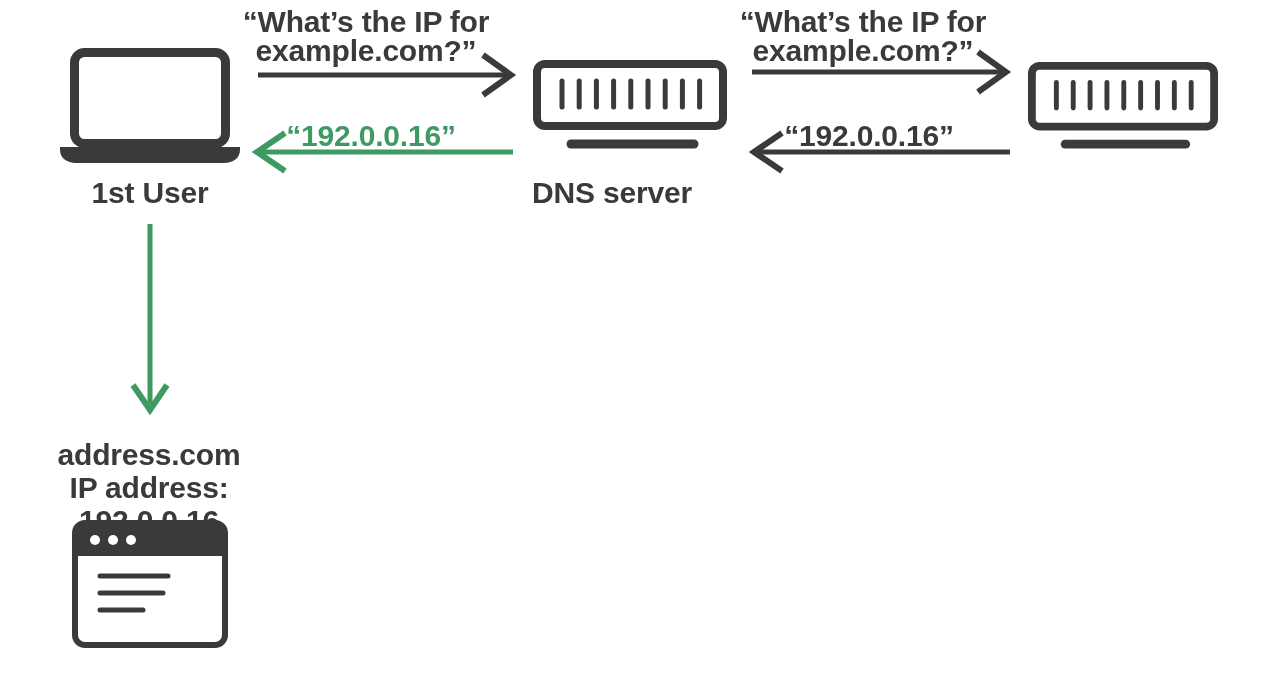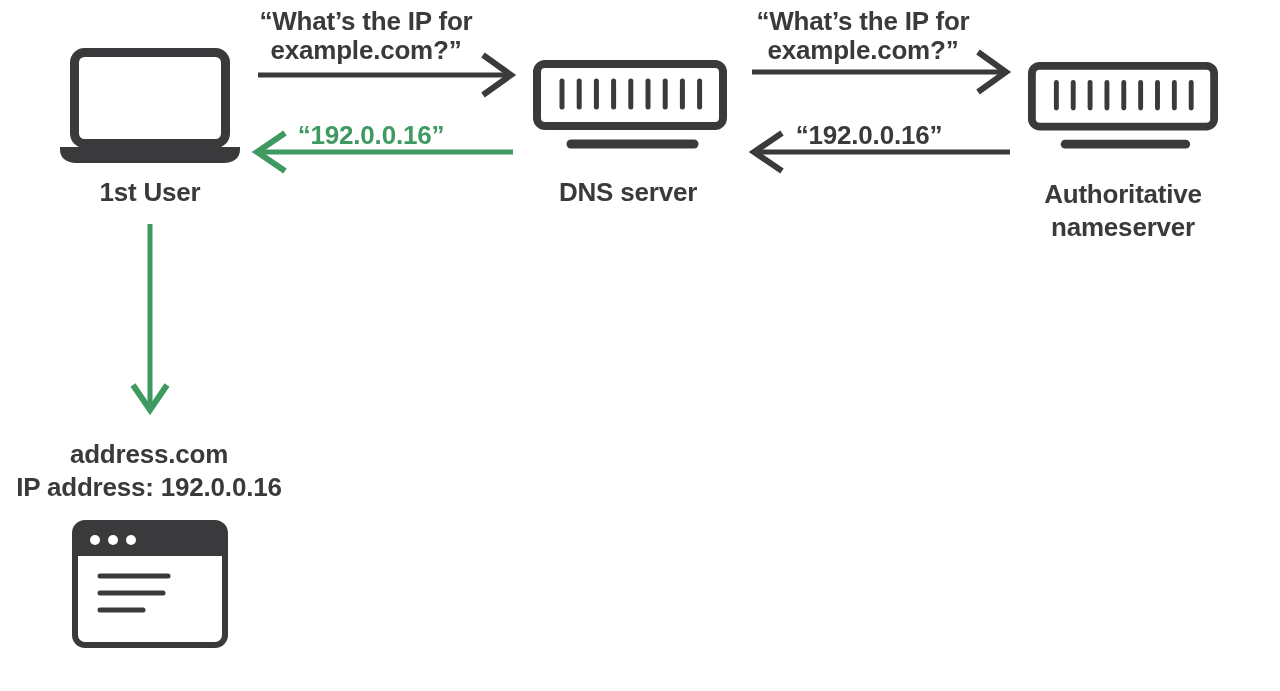--- a/index.html
+++ b/index.html
@@ -11,21 +11,21 @@
     position: relative;
     width: 1280px;
     height: 691px;
     overflow: hidden;
     background: var(--background, #ffffff);
     font-family: "Liberation Sans", "DejaVu Sans", sans-serif;
   }
   .abs { position: absolute; }
   .diagram-text {
     color: var(--dark, #3a3a3c);
-    font-size: 26px;
+    font-size: 30px;
     font-weight: 600;
     letter-spacing: -0.2px;
     line-height: 29px;
     text-align: center;
     white-space: pre-line;
   }
   .green-text { color: var(--green, #3f9a62); }
   .stroke-dark  { stroke: var(--dark, #3a3a3c); }
   .stroke-green { stroke: var(--green, #3f9a62); }
   .fill-dark  { fill: var(--dark, #3a3a3c); }
@@ -84,21 +84,21 @@
       <line x1="65.4" y1="23" x2="65.4" y2="49"></line>
       <line x1="82.6" y1="23" x2="82.6" y2="49"></line>
       <line x1="99.8" y1="23" x2="99.8" y2="49"></line>
       <line x1="117" y1="23" x2="117" y2="49"></line>
       <line x1="134.2" y1="23" x2="134.2" y2="49"></line>
       <line x1="151.4" y1="23" x2="151.4" y2="49"></line>
       <line x1="168.6" y1="23" x2="168.6" y2="49"></line>
     </g>
     <line class="stroke-dark" x1="40" y1="86" x2="163" y2="86" stroke-width="9" stroke-linecap="round"></line>
   </svg>
-  <div class="abs diagram-text" style="left:528px;top:178px;width:200px">DNS server</div>
+  <div class="abs diagram-text" style="left:512px;top:178px;width:200px">DNS server</div>
 
   <div class="abs diagram-text" style="left:732px;top:7px;width:262px">“What’s the IP for
 example.com?”</div>
 
   <div class="abs diagram-text" style="left:756px;top:121px;width:226px">“192.0.0.16”</div>
 
   <svg class="abs" style="left:1026px;top:59px" width="194" height="94" viewBox="0 0 198 94">
     <rect class="fill-white stroke-dark" x="6" y="6" width="186" height="62" rx="8" stroke-width="8"></rect>
     <g class="stroke-dark" stroke-width="5" stroke-linecap="round">
       <line x1="31" y1="23" x2="31" y2="49"></line>
@@ -106,22 +106,20 @@
       <line x1="65.4" y1="23" x2="65.4" y2="49"></line>
       <line x1="82.6" y1="23" x2="82.6" y2="49"></line>
       <line x1="99.8" y1="23" x2="99.8" y2="49"></line>
       <line x1="117" y1="23" x2="117" y2="49"></line>
       <line x1="134.2" y1="23" x2="134.2" y2="49"></line>
       <line x1="151.4" y1="23" x2="151.4" y2="49"></line>
       <line x1="168.6" y1="23" x2="168.6" y2="49"></line>
     </g>
     <line class="stroke-dark" x1="40" y1="86" x2="163" y2="86" stroke-width="9" stroke-linecap="round"></line>
   </svg>
-  <div class="abs diagram-text" style="left:1023px;top:178px;width:200px;line-height:33px">Authoritative
-nameserver</div>
 
   <div class="abs diagram-text" style="left:9px;top:438px;width:280px;line-height:33px">address.com
 IP address: 192.0.0.16</div>
 
   <svg class="abs" style="left:72px;top:520px" width="156" height="128" viewBox="0 0 156 128">
     <rect class="fill-white stroke-dark" x="3" y="3" width="150" height="122" rx="10" stroke-width="6"></rect>
     <path class="fill-dark" d="M3 13 C3 7.5 7.5 3 13 3 H143 C148.5 3 153 7.5 153 13 V36 H3 Z"></path>
     <g fill="#ffffff">
       <circle cx="23" cy="20" r="5"></circle>
       <circle cx="41" cy="20" r="5"></circle>

